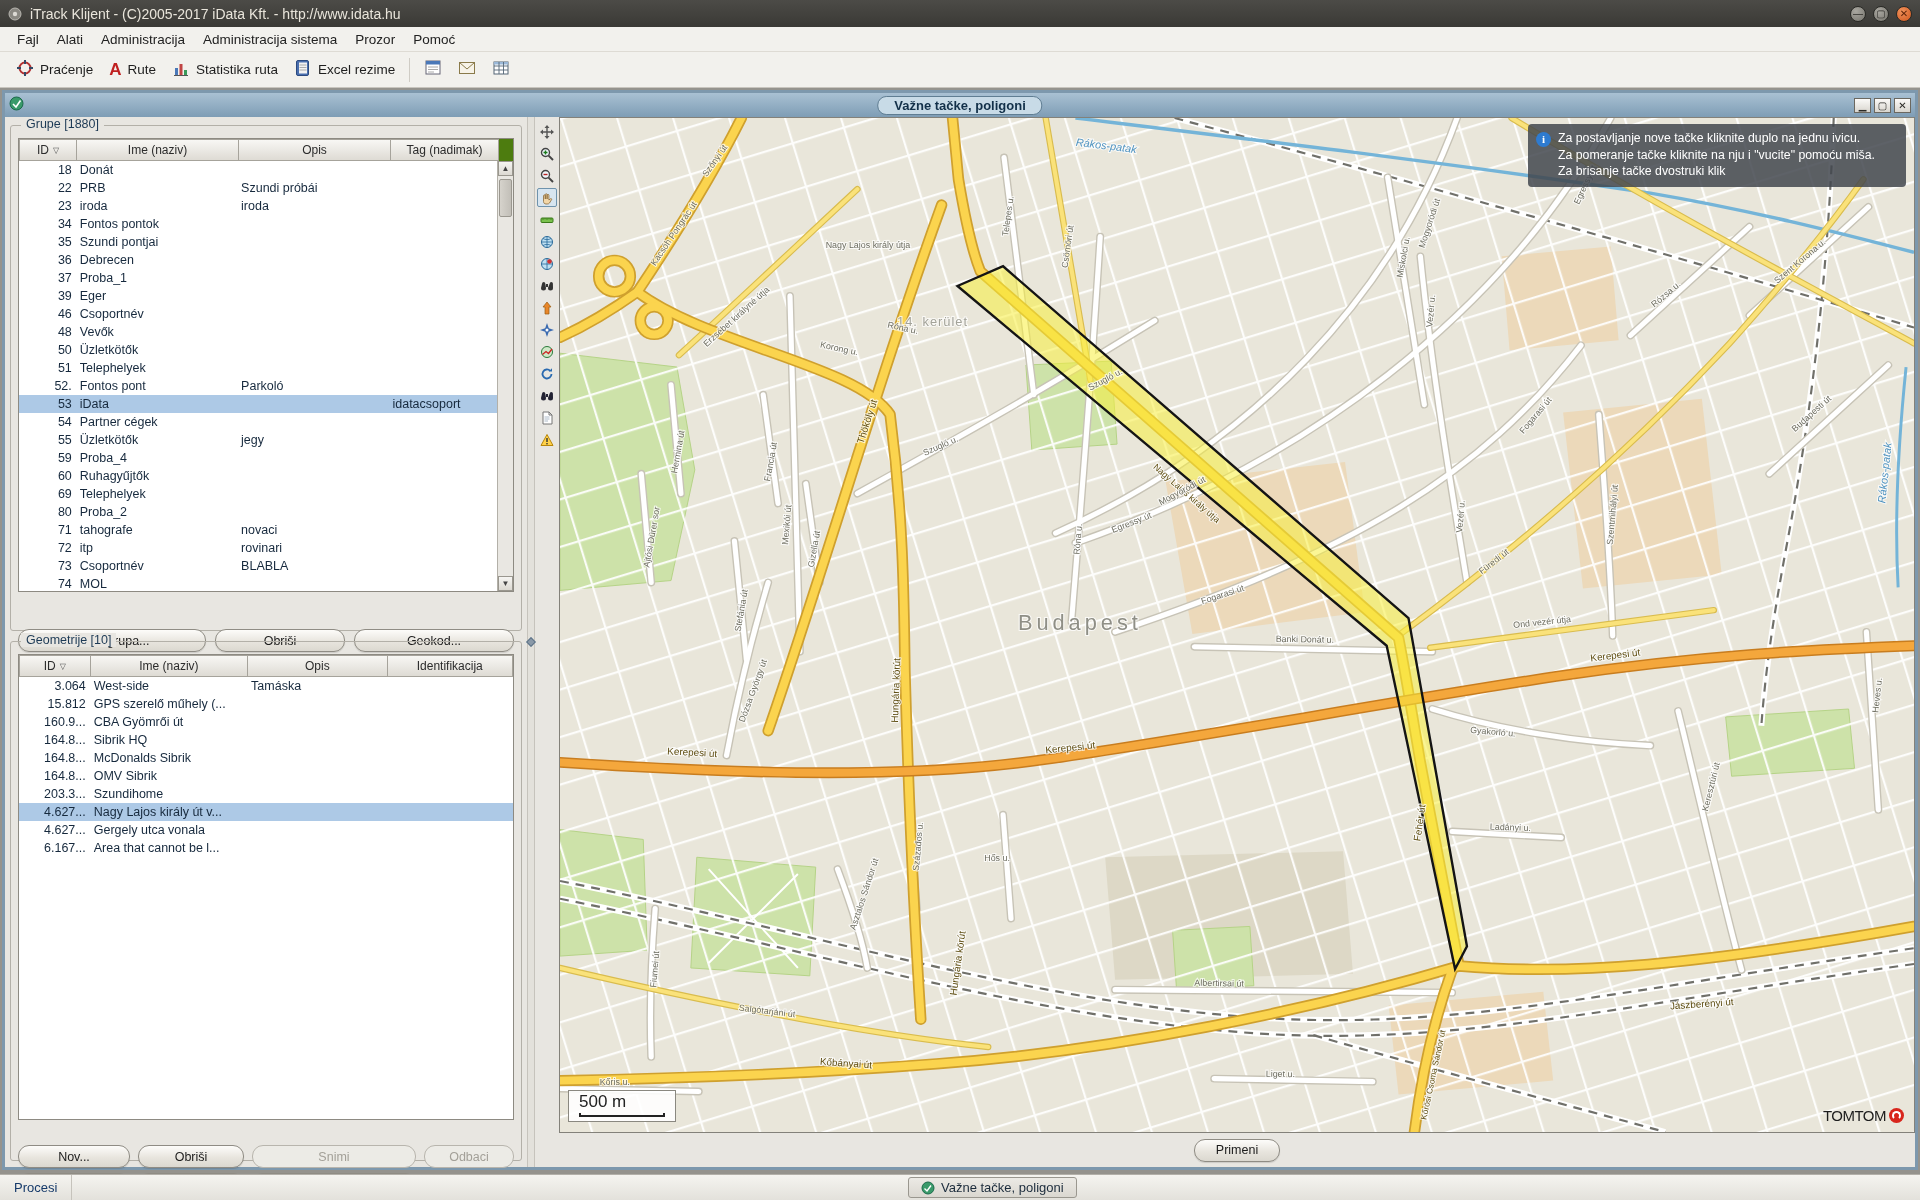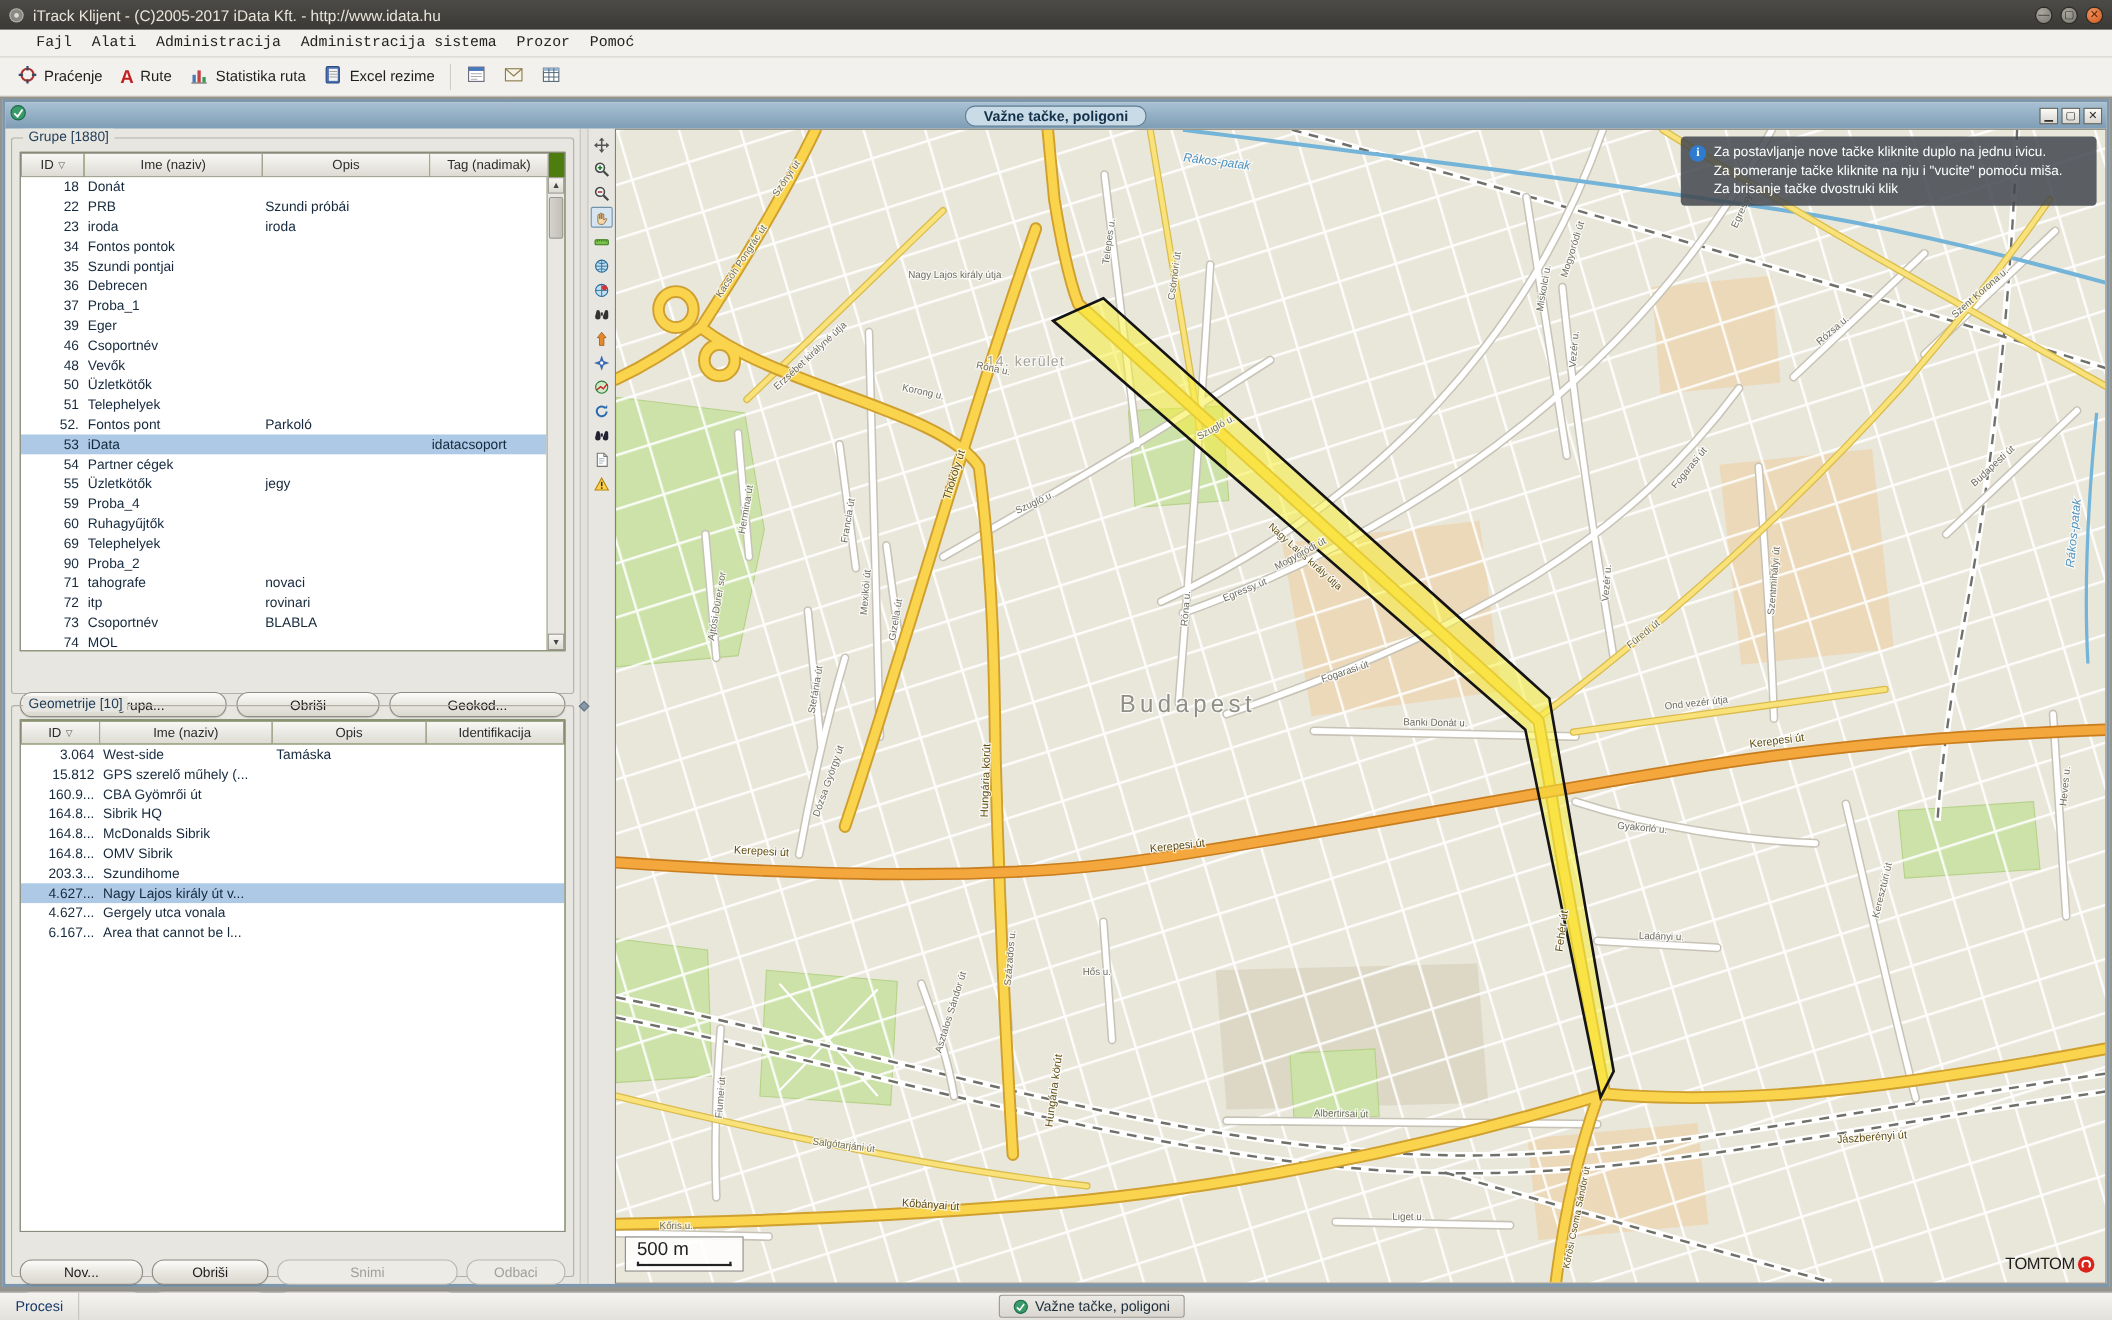--- a/index.html
+++ b/index.html
@@ -8,21 +8,21 @@
   
   .titlebar{position:absolute;top:0;left:0;right:0;height:27px;
     background:linear-gradient(#4c4b47,#3a3935);color:#e9e5db;display:flex;align-items:center;
     font-size:14px;padding:0 8px;}
   .titlebar .app-ico{margin-right:8px;display:flex;}
   .win-circles{margin-left:auto;display:flex;gap:7px;}
   .wc{width:16px;height:16px;border-radius:50%;background:radial-gradient(circle at 35% 30%,#a9a7a0,#76746d);
     border:1px solid #2a2a26;display:flex;align-items:center;justify-content:center;color:#2e2d29;font-size:10px;line-height:1;}
   .wc.close{background:radial-gradient(circle at 35% 30%,#f0915a,#d0571f);color:#5a2208;}
   .menubar{position:absolute;top:27px;left:0;right:0;height:25px;background:#f2f1ed;
-    border-bottom:1px solid #dedbd4;display:flex;align-items:center;padding-left:24px;font-size:13.5px;color:#222;font-family:Liberation Mono, monospace;}
+    border-bottom:1px solid #dedbd4;display:flex;align-items:center;padding-left:8px;font-size:13.5px;color:#222;}
   .menu-item{padding:3px 9px;}
   .toolbar{position:absolute;top:52px;left:0;right:0;height:36px;background:#f2f1ed;
     border-bottom:1px solid #c8c5be;display:flex;align-items:center;padding-left:8px;font-size:13.5px;color:#1e1e1e;}
   .tbtn{display:flex;align-items:center;gap:6px;padding:4px 8px;border-radius:3px;}
   .tsep{width:1px;height:24px;background:#cfccc5;margin:0 6px;}
   .routeA{color:#c02020;font-weight:bold;font-size:17px;line-height:1;}
   
   .mdi{position:absolute;top:88px;left:0;right:0;bottom:26px;background:#95938d;}
   .inner-window{position:absolute;top:2px;left:2px;right:2px;bottom:4px;border:3px solid #7d98ad;
     background:#e8e6e1;display:flex;flex-direction:column;}
@@ -317,21 +317,21 @@
                   <span class="cell g2"></span>
                   <span class="cell g3"></span>
                 </div>
                 <div class="trow">
                   <span class="cell g0 num">69</span>
                   <span class="cell g1">Telephelyek</span>
                   <span class="cell g2"></span>
                   <span class="cell g3"></span>
                 </div>
                 <div class="trow">
-                  <span class="cell g0 num">90</span>
+                  <span class="cell g0 num">80</span>
                   <span class="cell g1">Proba_2</span>
                   <span class="cell g2"></span>
                   <span class="cell g3"></span>
                 </div>
                 <div class="trow">
                   <span class="cell g0 num">71</span>
                   <span class="cell g1">tahografe</span>
                   <span class="cell g2">novaci</span>
                   <span class="cell g3"></span>
                 </div>
@@ -797,20 +797,23 @@
             <span>500 m</span>
             <div class="sline"></div>
           </div>
 
           <div class="tomtom">
             <span>TOMTOM</span>
               <span class="tt-disc"></span>
           </div>
         </div>
 
+        <div class="map-bottom">
+          <span class="btn">Primeni</span>
+        </div>
       </div>
     </div>
   </div>
 </div>
 
 <div class="statusbar">
   <span class="sb-left">Procesi</span>
   <span class="task-btn">
     <svg width="14" height="14">
         <circle cx="7" cy="7" r="6" fill="#3a9a6a" stroke="#1a6a4a"></circle>

